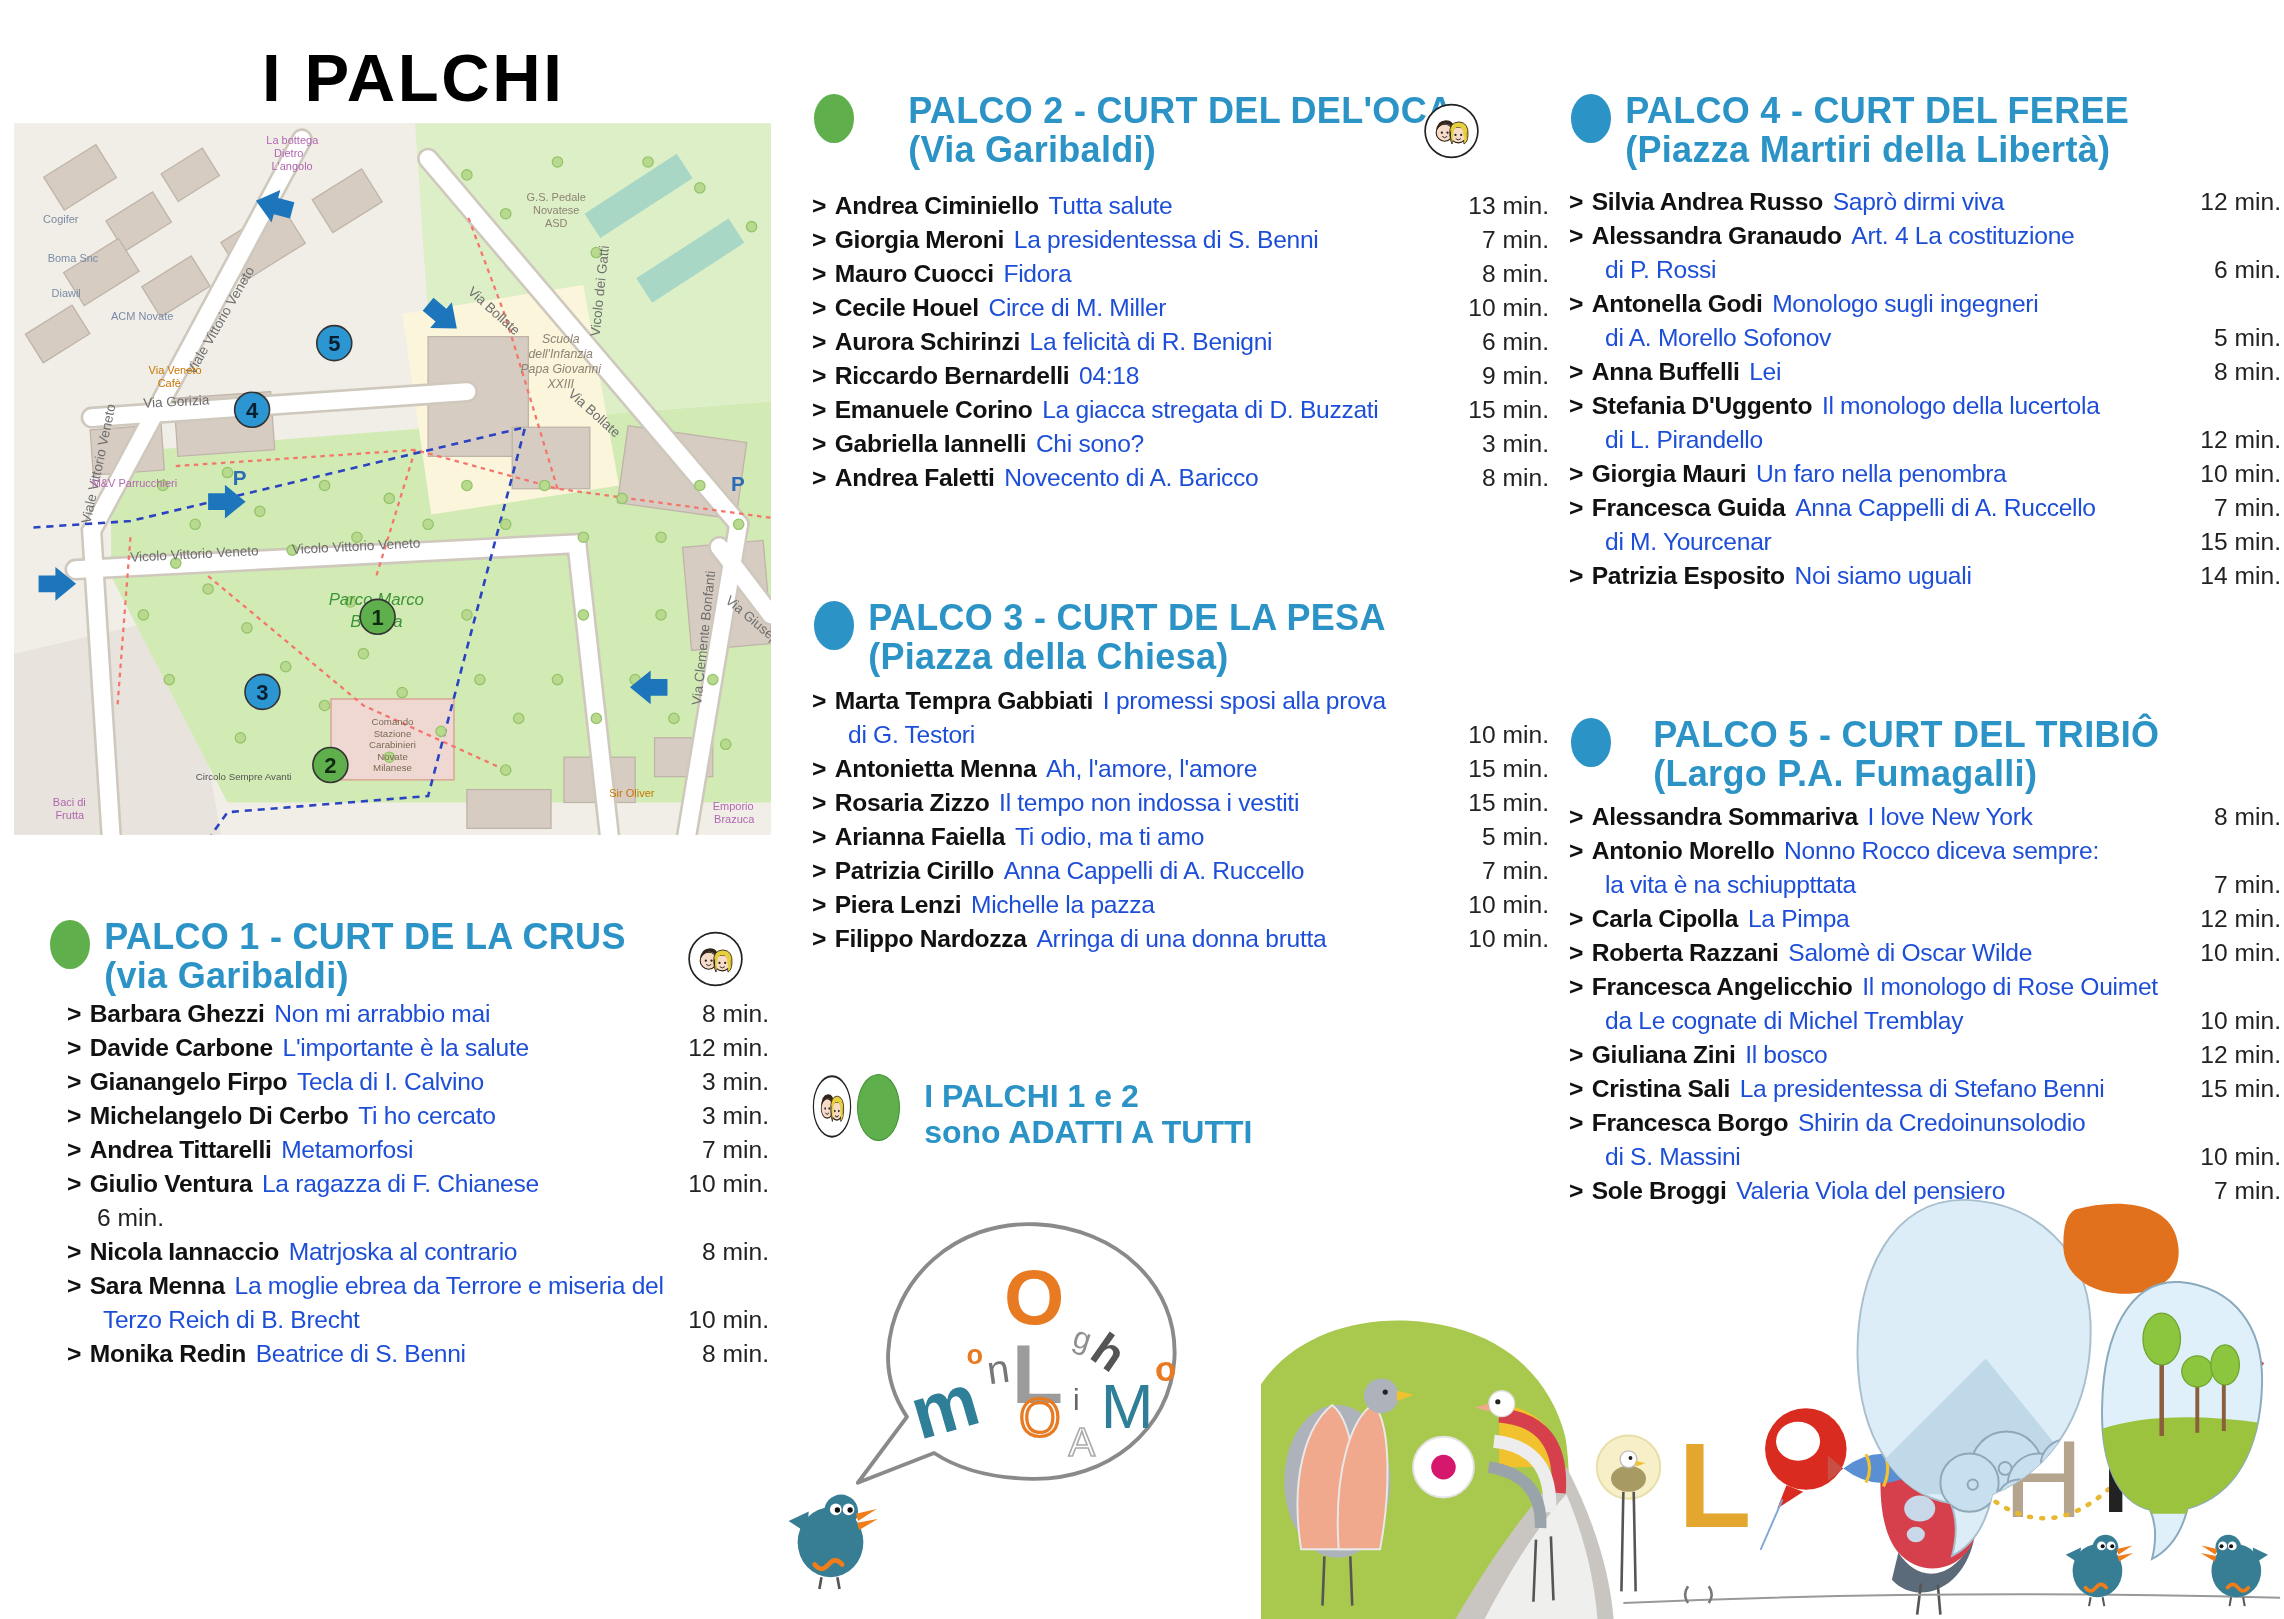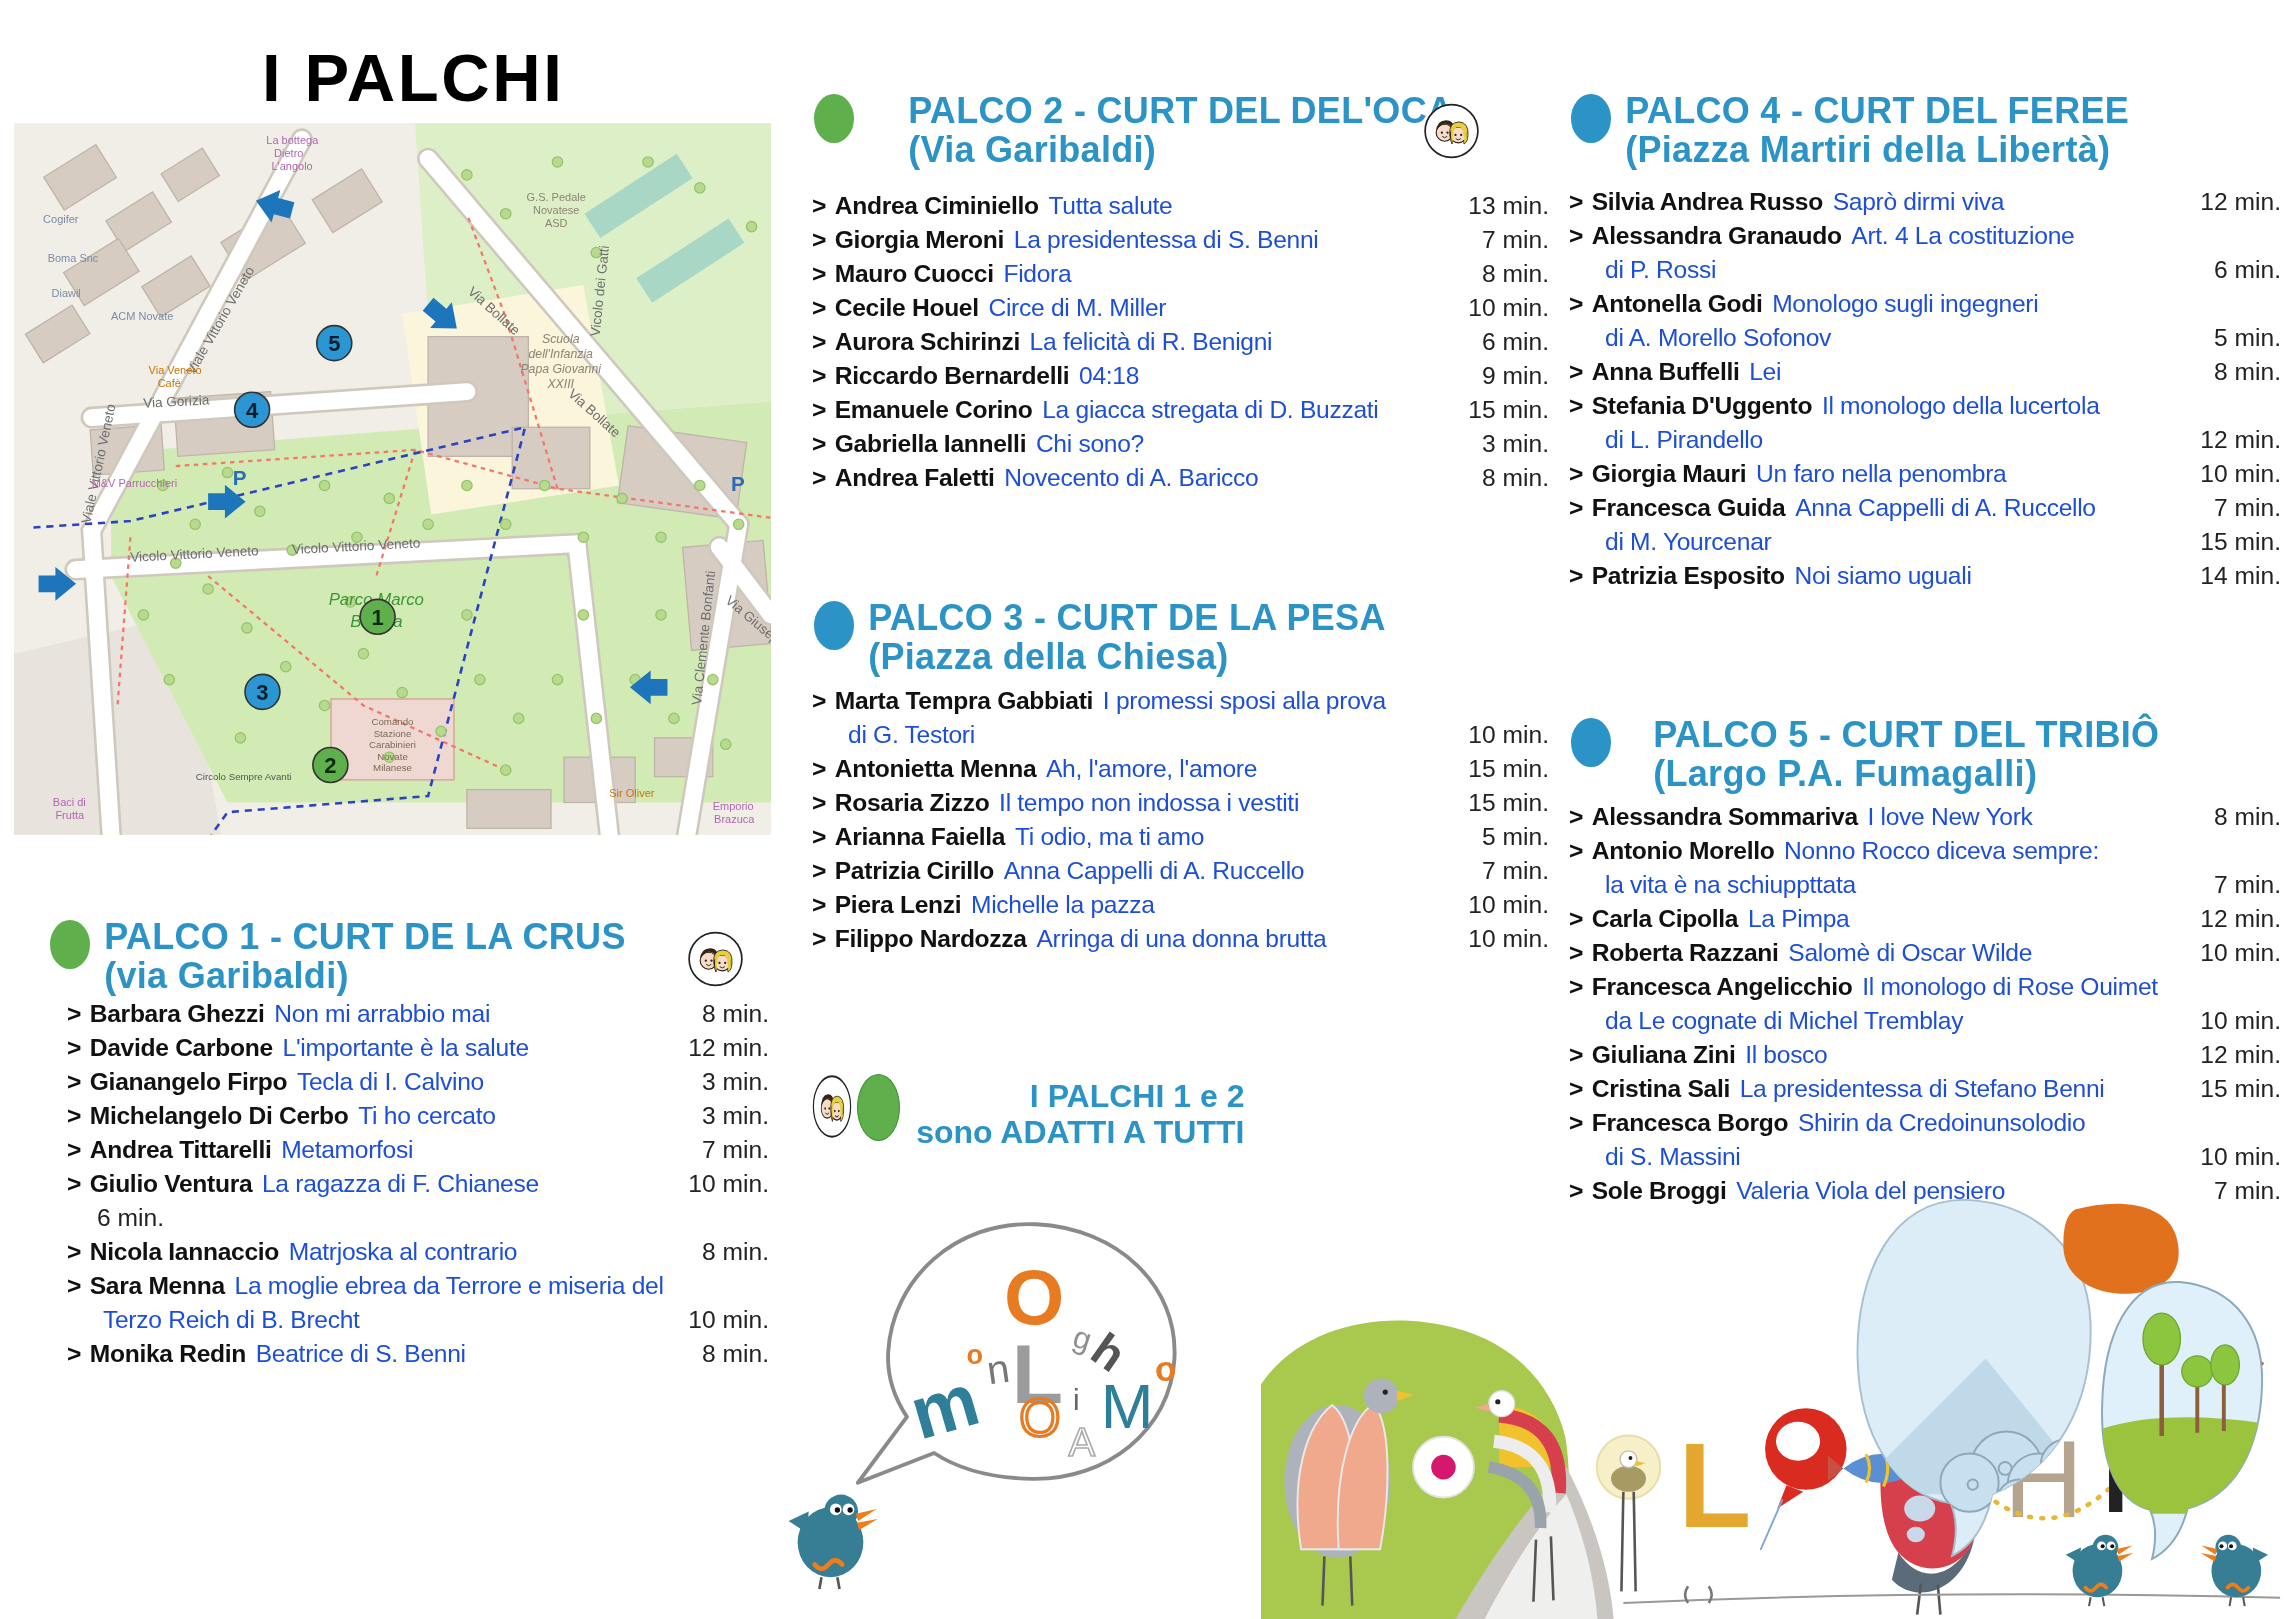--- a/index.html
+++ b/index.html
@@ -30,21 +30,21 @@
   .lead{flex:1;min-width:0;}
   .row.cont .lead{padding-left:36px;}
   .arrow{font-weight:800;color:#111;margin-right:9px;letter-spacing:-0.6px;}
   .name{font-weight:800;color:#111;margin-right:9.7px;letter-spacing:-0.3px;}
   .work{color:#1d4ed8;letter-spacing:-0.3px;}
   .dur{flex:none;min-width:97px;text-align:right;color:#222;}
   
   #note{left:812px;top:1074px;display:flex;align-items:flex-start;}
   .oval-kids{width:40px;height:65px;flex:none;}
   .oval-green{width:41px;height:65px;border-radius:50%;background:#5FB04C;border:0.6px solid #3f8f33;flex:none;margin-left:5.2px;}
-  #note-text{margin-left:16px;margin-top:3.9px;text-align:right;}
+  #note-text{margin-left:24px;margin-top:3.9px;}
   #note-text div{font-size:32px;font-weight:800;color:#2B93C6;line-height:36px;}
   
   #bird-bubble{left:779px;top:1202px;}
   #art-strip{left:1261px;top:1190px;}
   svg text{font-family:"Liberation Sans", sans-serif;}
   .maplabel{fill:#6E6E6E;}
 </style>
 </head>
 <body>
 

